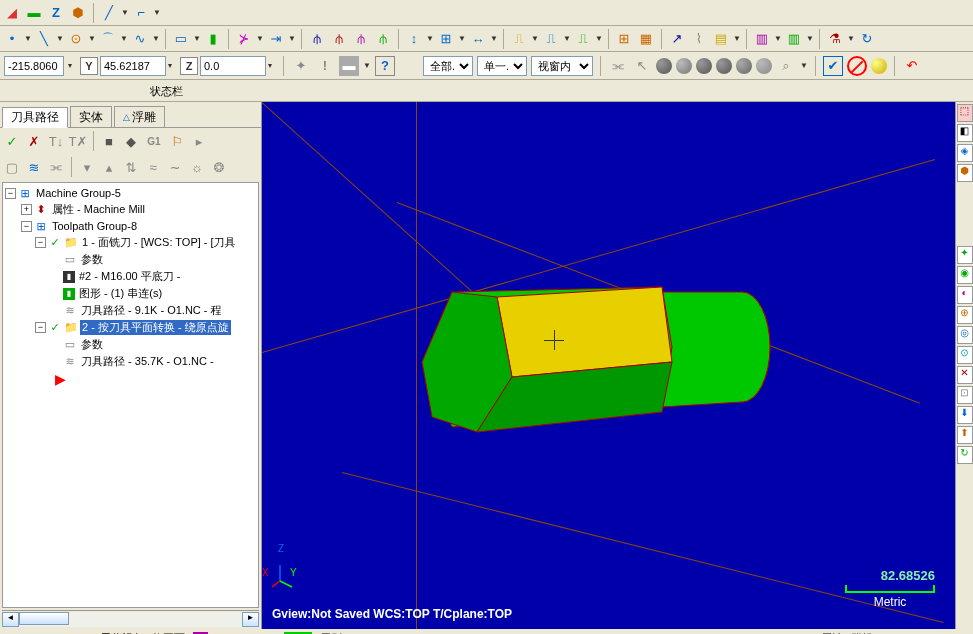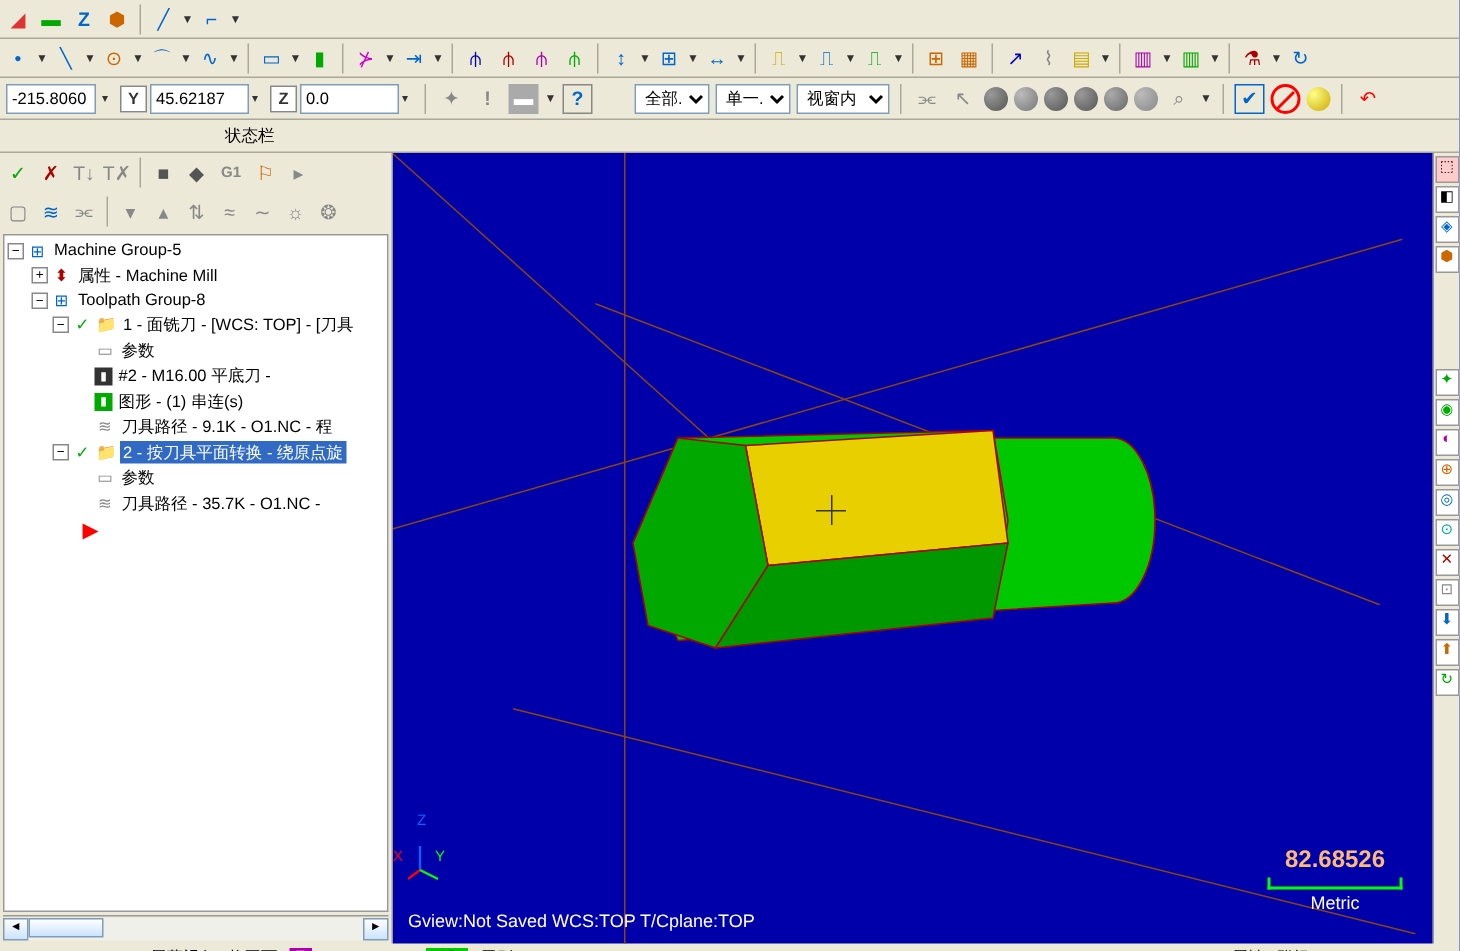--- a/index.html
+++ b/index.html
@@ -42,24 +42,24 @@
   .scroll-track { flex: 1; height: 15px; background: #f0f0ea; position: relative; }
   .scroll-thumb { position: absolute; left: 0; width: 50px; height: 13px; top: 0; background: linear-gradient(#fff,#cbe3ff); border: 1px solid #7f9db9; }
   
   .viewport { flex: 1; background: #0000aa; position: relative; overflow: hidden; }
   .axis-indicator { position: absolute; bottom: 38px; left: 10px; }
   .axis-z { color: #06f; font-size: 10px; position: absolute; top: -18px; left: 6px; }
   .axis-x { color: #f00; font-size: 10px; position: absolute; top: 6px; left: -10px; }
   .axis-y { color: #0f0; font-size: 10px; position: absolute; top: 6px; left: 18px; }
   .axis-lines { width: 28px; height: 28px; }
   
-  .view-status { position: absolute; bottom: 8px; left: 10px; color: #fff; font-size: 12px; font-weight: normal; }
+  .view-status { position: absolute; bottom: 8px; left: 10px; color: #fff; font-size: 12px; font-weight: bold; }
   
   .scale-ind { position: absolute; bottom: 20px; right: 20px; text-align: center; }
-  .scale-val { color: #fdba74; font-size: 16px; font-weight: bold; }
+  .scale-val { color: #86efac; font-size: 13px; font-weight: bold; text-align: right; }
   .scale-bar { width: 90px; height: 8px; border-left: 2px solid #00ff00; border-right: 2px solid #00ff00; border-bottom: 2px solid #00ff00; margin: 2px auto; }
   .scale-unit { color: #fff; font-size: 12px; }
   
   .crosshair { position: absolute; width: 20px; height: 20px; }
   .crosshair::before { content: ''; position: absolute; left: 0; right: 0; top: 50%; height: 1px; background: #333; }
   .crosshair::after { content: ''; position: absolute; top: 0; bottom: 0; left: 50%; width: 1px; background: #333; }
   
   .right-strip { width: 18px; background: #ece9d8; border-left: 1px solid #999; }
   .rs-btn { width: 16px; height: 18px; margin: 2px auto; background: #fff; border: 1px solid #999; font-size: 10px; text-align: center; cursor: pointer; }
   
@@ -184,20 +184,28 @@
   <span class="sphere" style="background:radial-gradient(circle at 30% 30%, #ff8, #ca0)"></span>
   <span class="tb-sep"></span>
   <span class="tb-btn" style="color:#f00">↶</span>
 </div>
 
 <div class="status-bar-label">状态栏</div>
 
 <div class="main-area">
 
   <div class="left-panel">
+    <div class="tabs">
+      <div class="tab active">刀具路径</div>
+      <div class="tab">实体</div>
+      <div class="tab">
+          <span style="color:#06c;font-size:9px">△</span>
+          <span>浮雕</span>
+        </div>
+    </div>
 
     <div class="panel-toolbar">
       <span class="tb-btn" style="color:#0a0">✓</span>
       <span class="tb-btn" style="color:#a00">✗</span>
       <span class="tb-btn" style="color:#888">T↓</span>
       <span class="tb-btn" style="color:#888">T✗</span>
       <span class="tb-sep"></span>
       <span class="tb-btn" style="color:#555">■</span>
       <span class="tb-btn" style="color:#555">◆</span>
       <span class="tb-btn" style="color:#888;width:22px;font-size:10px;font-weight:bold">G1</span>

